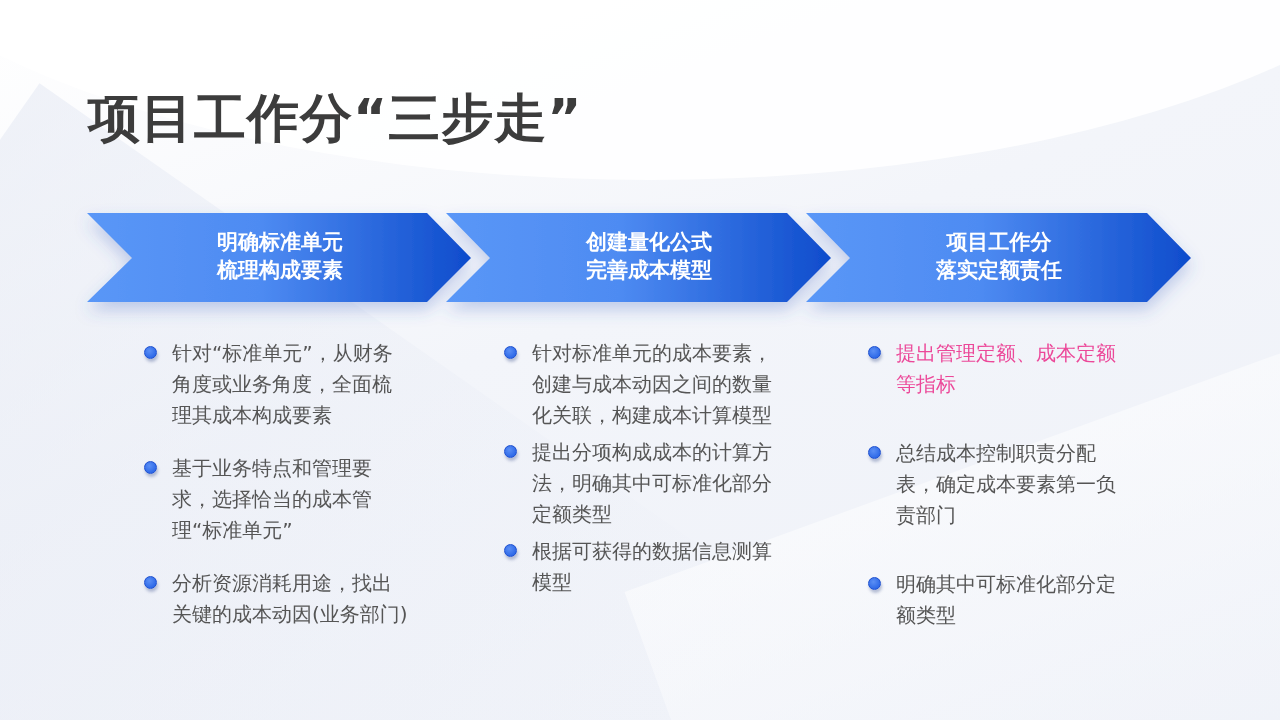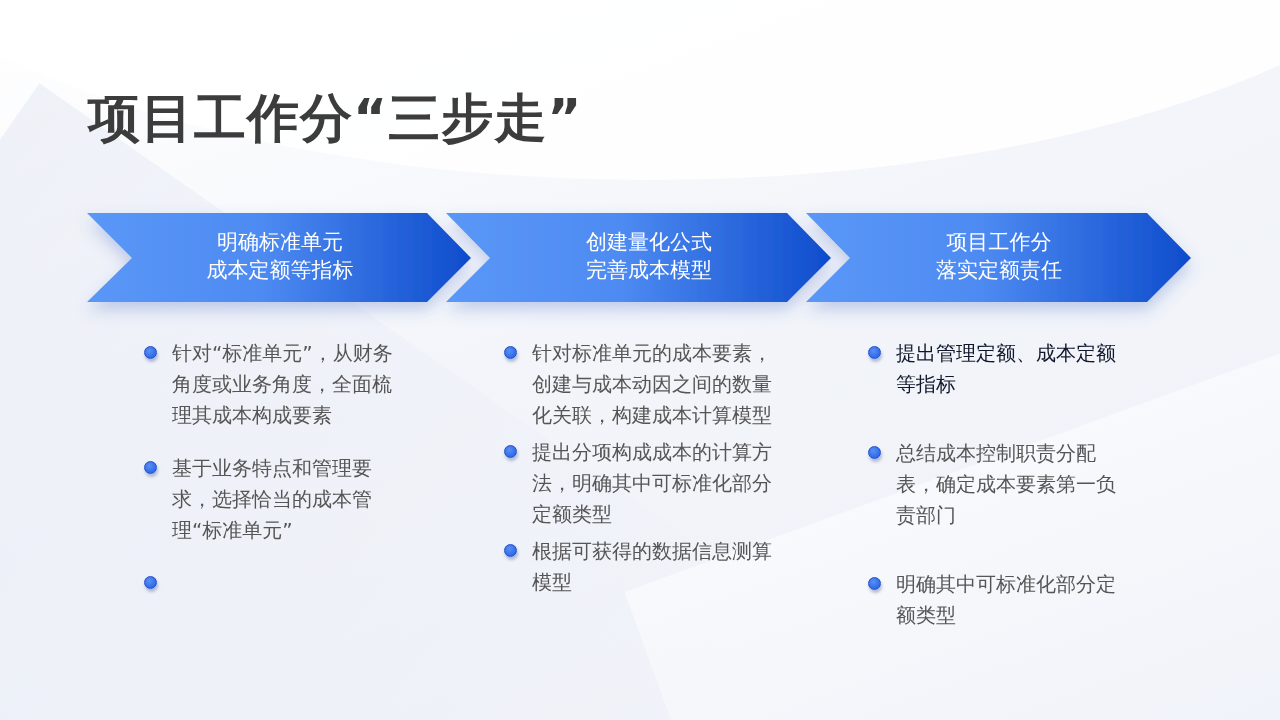--- a/index.html
+++ b/index.html
@@ -20,25 +20,25 @@
     position:absolute; left:700px; top:420px; width:900px; height:600px;
     transform: rotate(-20deg); background: linear-gradient(180deg, rgba(255,255,255,0.5), rgba(232,236,246,0.5));
   }
   .title {
     position:absolute; left:88px; top:88px; font-size:52px; font-weight:bold; color:#3c3c3c;
     letter-spacing:1px; line-height:60px;
   }
   .arrows { position:absolute; left:0; top:0; width:1280px; height:720px; }
   .arrow-label {
     position:absolute; top:228px; width:300px; text-align:center; color:#ffffff;
-    font-weight:normal; font-size:21px; line-height:28px;
+    font-weight:bold; font-size:21px; line-height:28px;
   }
   .col { position:absolute; top:338px; width:290px; }
   .item { position:relative; padding-left:32px; color:#555555; font-size:20px; line-height:31px; }
-  .item.red { color:#0f172a; }
+  .item.red { color:#ec4899; }
   .dot {
     position:absolute; left:4px; top:8px; width:11px; height:11px; border-radius:50%;
     background: radial-gradient(circle at 40% 35%, #5b8ff5 0%, #2f6ae8 70%);
     border:1.5px solid #1d4fcf;
     box-shadow: 1px 3px 3px rgba(60,80,140,0.35);
   }
 </style>
 </head>
 <body>
 
@@ -61,21 +61,21 @@
   </defs>
   <g filter="url(#sh)">
     <polygon points="87,213 427,213 471,258 427,302 87,302 132,258" fill="url(#ag)"></polygon>
     <polygon points="446,213 787,213 831,258 787,302 446,302 490,258" fill="url(#ag)"></polygon>
     <polygon points="806,213 1147,213 1191,258 1147,302 806,302 850,258" fill="url(#ag)"></polygon>
   </g>
 </svg>
 
 <div class="arrow-label" style="left:130px;">
   <div>明确标准单元</div>
-  <div>成本定额等指标</div>
+  <div>梳理构成要素</div>
 </div>
 <div class="arrow-label" style="left:499px;">
   <div>创建量化公式</div>
   <div>完善成本模型</div>
 </div>
 <div class="arrow-label" style="left:849px;">
   <div>项目工作分</div>
   <div>落实定额责任</div>
 </div>
 
@@ -83,20 +83,21 @@
   <div class="item" style="margin-bottom:22px;">
     <span class="dot"></span>
     <span>针对“标准单元”，从财务角度或业务角度，全面梳理其成本构成要素</span>
   </div>
   <div class="item" style="margin-bottom:22px;">
     <span class="dot"></span>
     <span>基于业务特点和管理要求，选择恰当的成本管理“标准单元”</span>
   </div>
   <div class="item">
     <span class="dot"></span>
+    <span>分析资源消耗用途，找出关键的成本动因(业务部门)</span>
   </div>
 </div>
 
 <div class="col" style="left:500px; width:272px;">
   <div class="item" style="margin-bottom:6px;">
     <span class="dot"></span>
     <span>针对标准单元的成本要素，创建与成本动因之间的数量化关联，构建成本计算模型</span>
   </div>
   <div class="item" style="margin-bottom:6px;">
     <span class="dot"></span>

